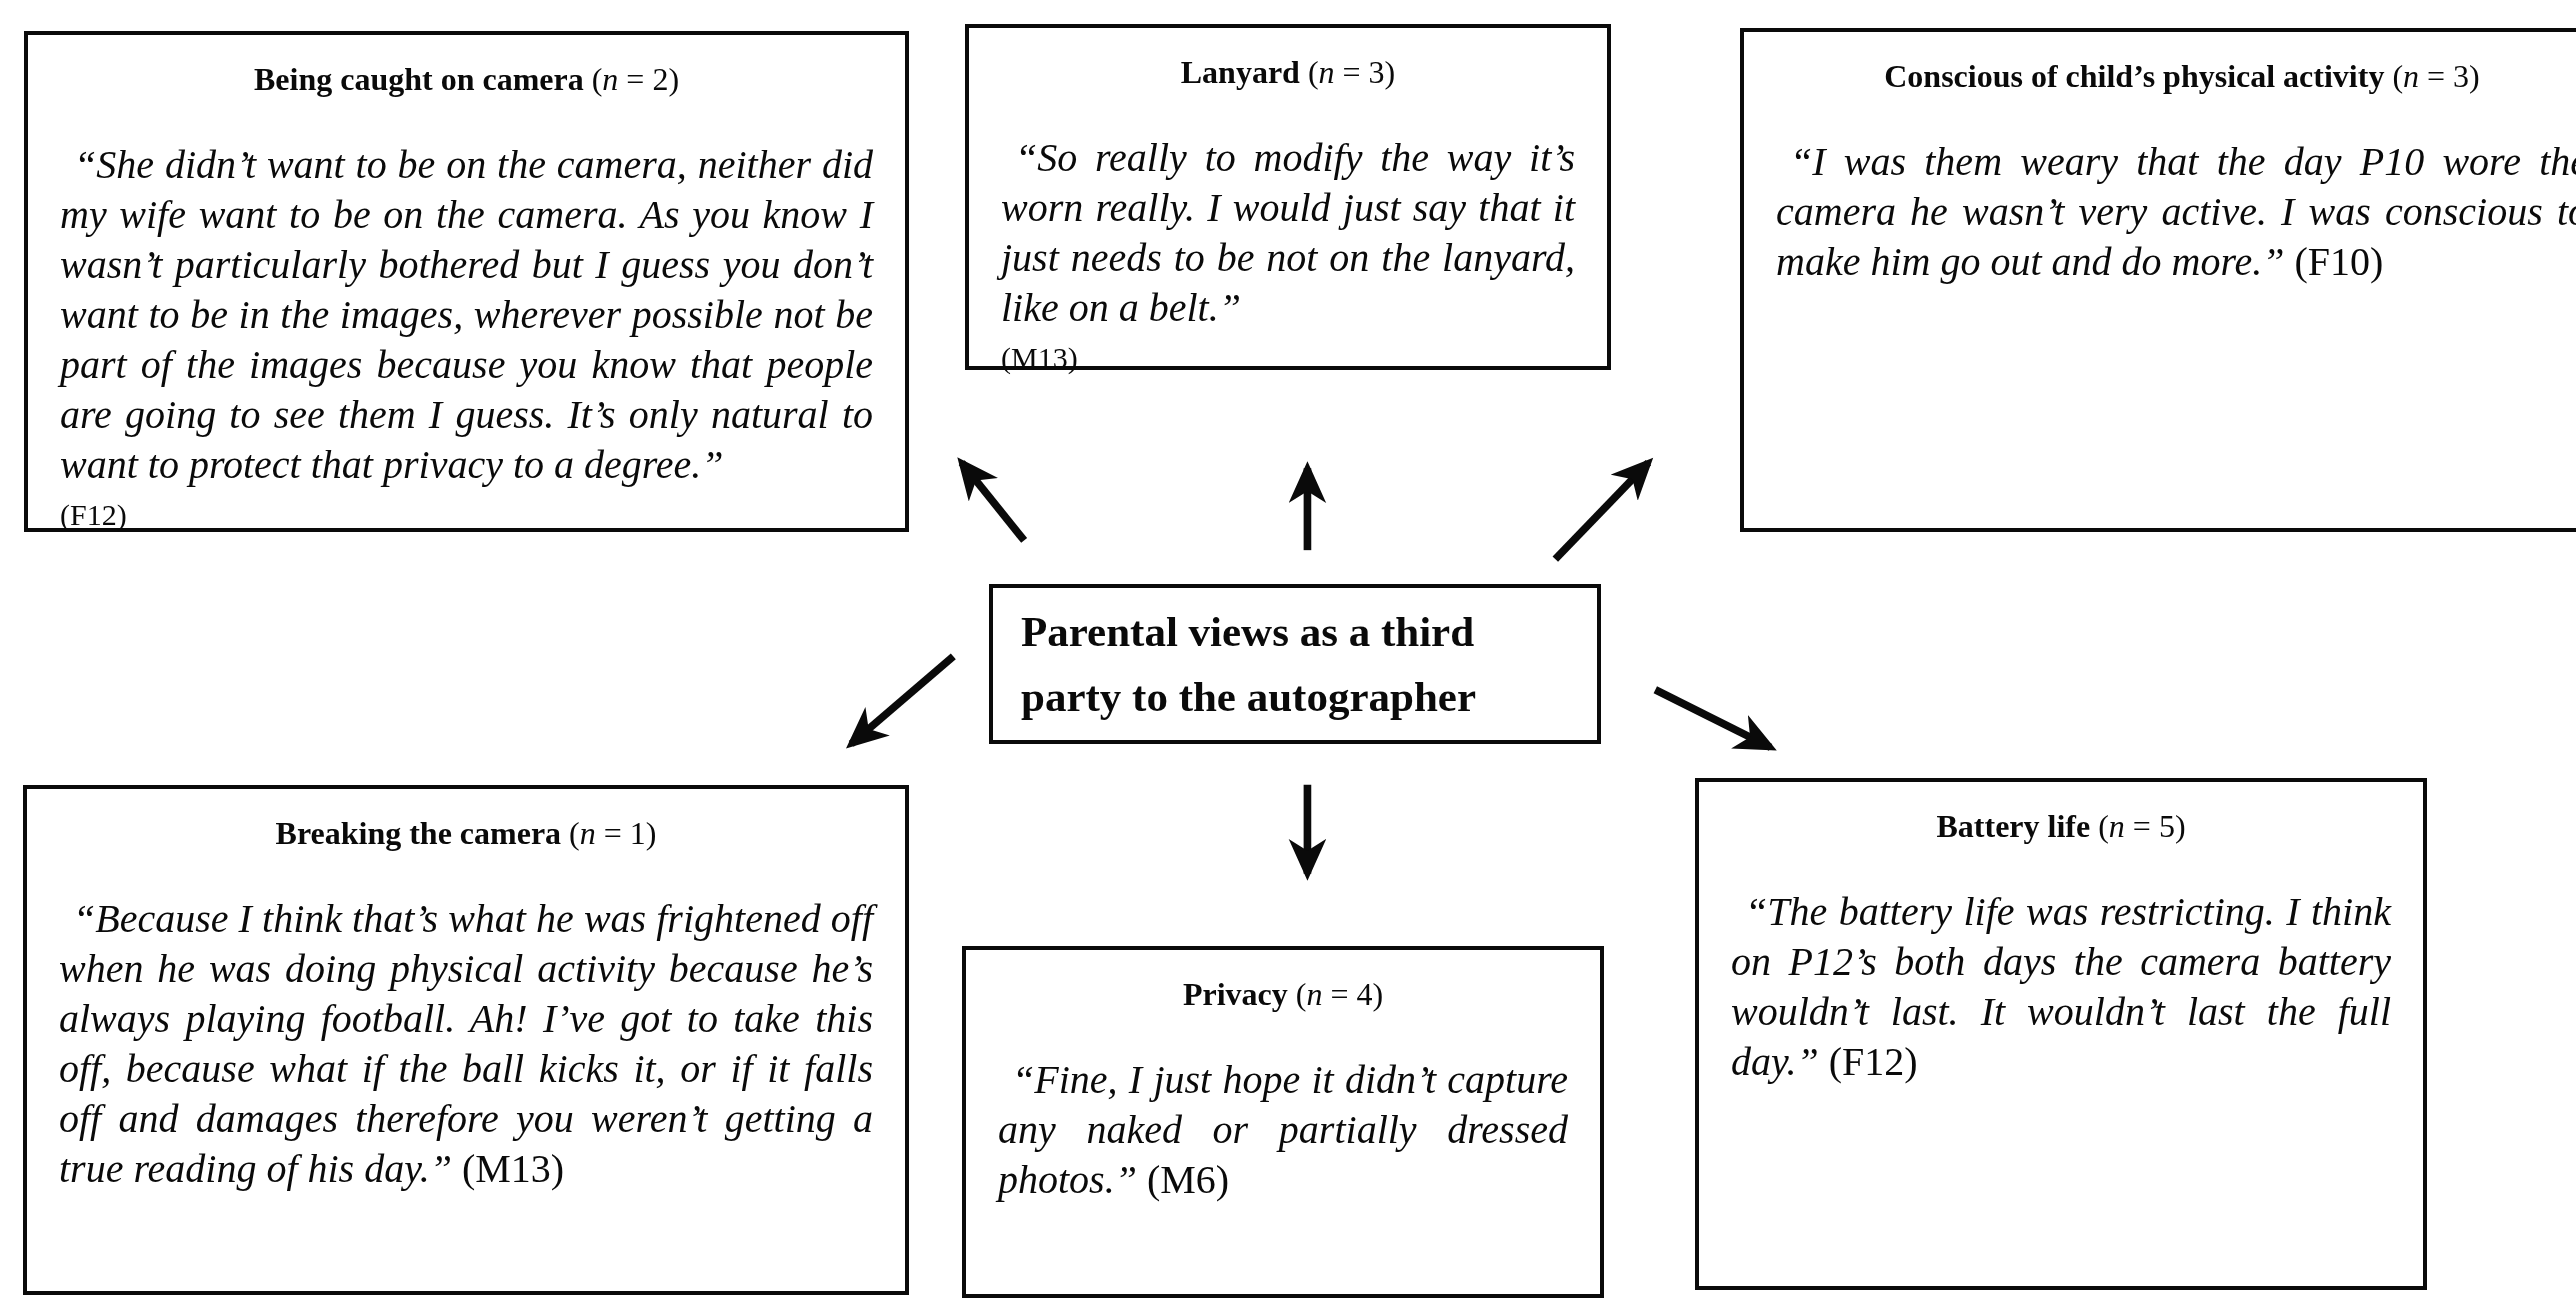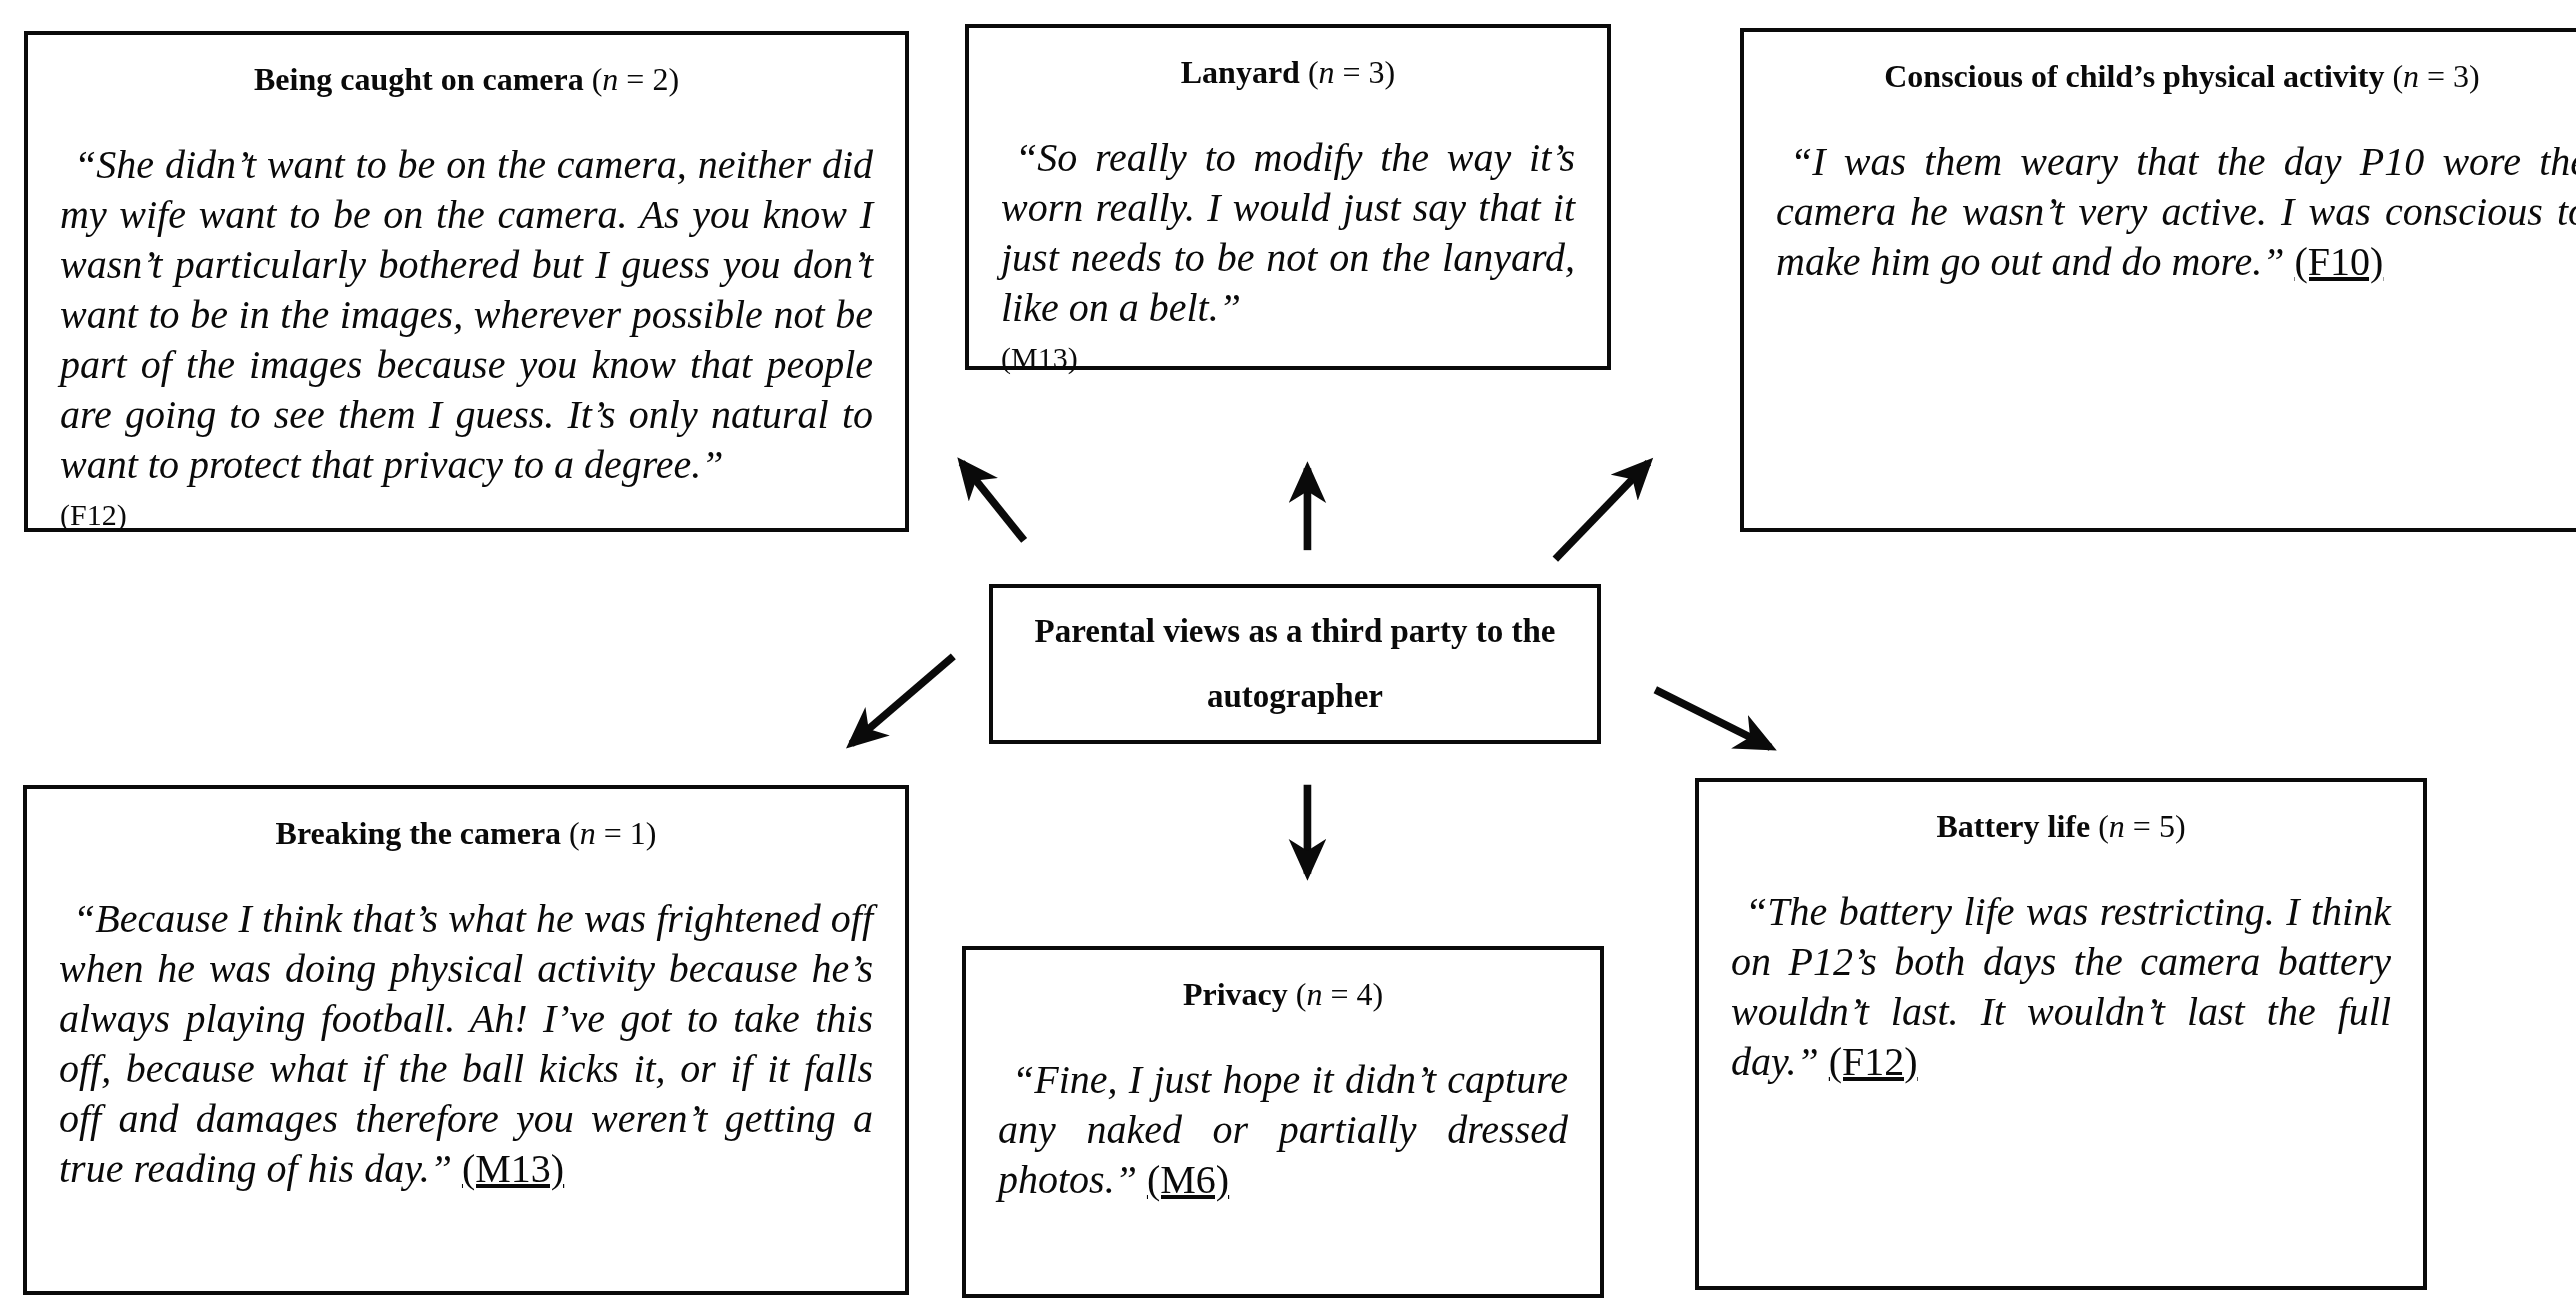--- a/index.html
+++ b/index.html
@@ -36,21 +36,20 @@
     font-style: italic;
     text-align: justify;
     font-size: 40px;
     line-height: 50px;
     margin: 40px 0 0 0;
     padding: 0 32px;
     text-indent: 14px;
   }
   .attr {
     font-style: normal;
-    text-decoration: underline;
   }
   .attr-line {
     font-style: normal;
     font-size: 30px;
     line-height: 50px;
     padding: 0 32px;
     text-align: left;
   }
   
   #box-being-caught { left: 24px;   top: 31px;   width: 885px; height: 501px; }
@@ -61,24 +60,23 @@
   #box-privacy      { left: 962px; top: 946px; width: 642px;  height: 352px; }
   #box-battery      { left: 1695px; top: 778px; width: 732px; height: 512px; }
 
   #box-center {
     display: flex;
     align-items: center;
     justify-content: center;
   }
   .center-text {
     font-weight: bold;
-    font-size: 33px;
+    font-size: 43px;
     line-height: 65px;
-    text-align: center;
-    padding: 0 35px;
+    padding: 0 28px;
   }
   #arrow-layer {
     position: absolute;
     left: 0;
     top: 0;
     pointer-events: none;
   }
 </style>
 </head>
 <body>

